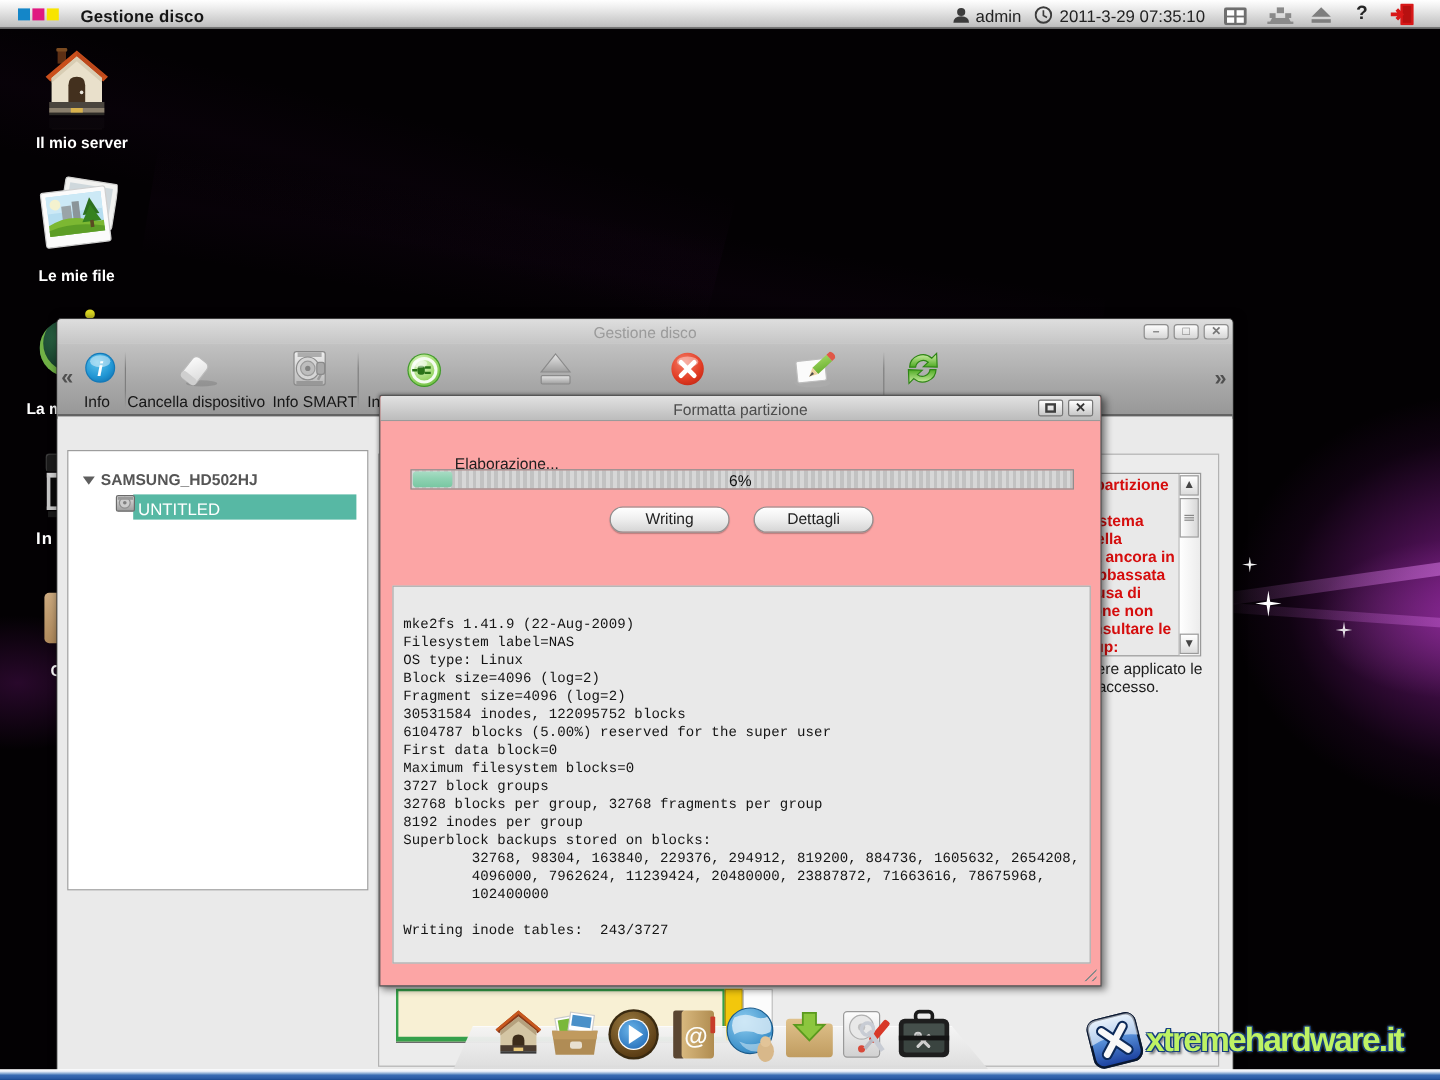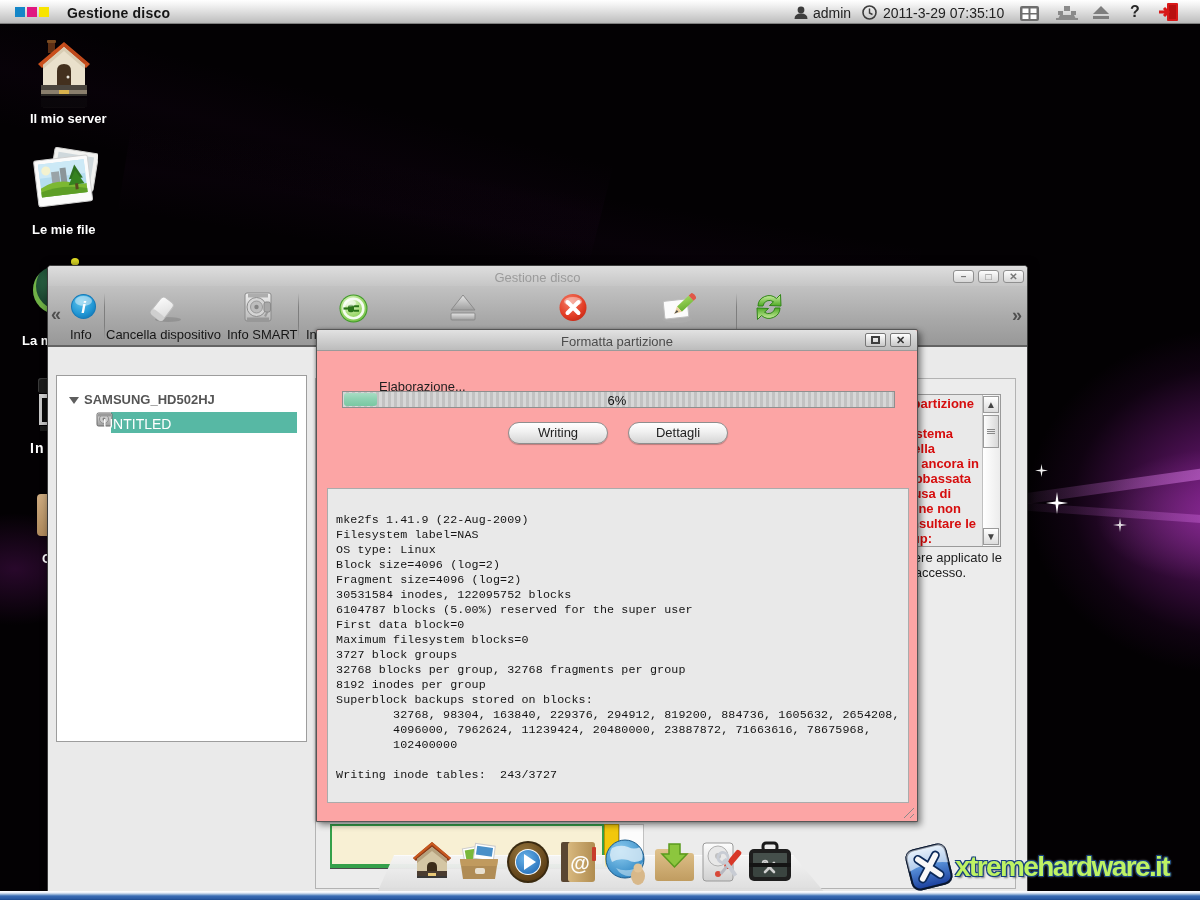--- a/index.html
+++ b/index.html
@@ -315,21 +315,21 @@
         <circle cx="8" cy="9" r="4.5" fill="#cdcdcd" stroke="#8e8e8e"></circle>
           <circle cx="8" cy="9" r="1.5" fill="#808080"></circle>
         <rect x="2" y="4" width="13" height="2.5" fill="#9a9a9a"></rect>
         <defs>
             <linearGradient id="gt" x1="0" y1="0" x2="0" y2="1">
               <stop offset="0" stop-color="#e2e2e2"></stop>
               <stop offset="1" stop-color="#9c9c9c"></stop>
             </linearGradient>
           </defs>
       </svg>
-      <div class="abs" style="left:46px;top:40px;font-size:14px;color:#fff;">UNTITLED</div>
+      <div class="abs" style="left:58px;top:40px;font-size:14px;color:#fff;">UNTITLED</div>
     </div>
     <div id="redbox">
 
       <div class="abs" style="left:340px;top:0px;width:18px;height:151px;background:linear-gradient(90deg,#ffffff,#ececec);border-left:1px solid #c0c0c0;"></div>
       <div class="sbtn" style="left:341px;top:1px;">▲</div>
       <div class="sbtn" style="left:341px;top:133px;">▼</div>
       <div class="abs" style="left:341px;top:20px;width:16px;height:33px;background:linear-gradient(90deg,#fdfdfd,#d8d8d8);border:1px solid #9a9a9a;"></div>
       <div class="abs" style="left:345px;top:34px;width:8px;height:1px;background:#888;box-shadow:0 2px 0 #888,0 4px 0 #888;"></div>
     </div>
   </div>

